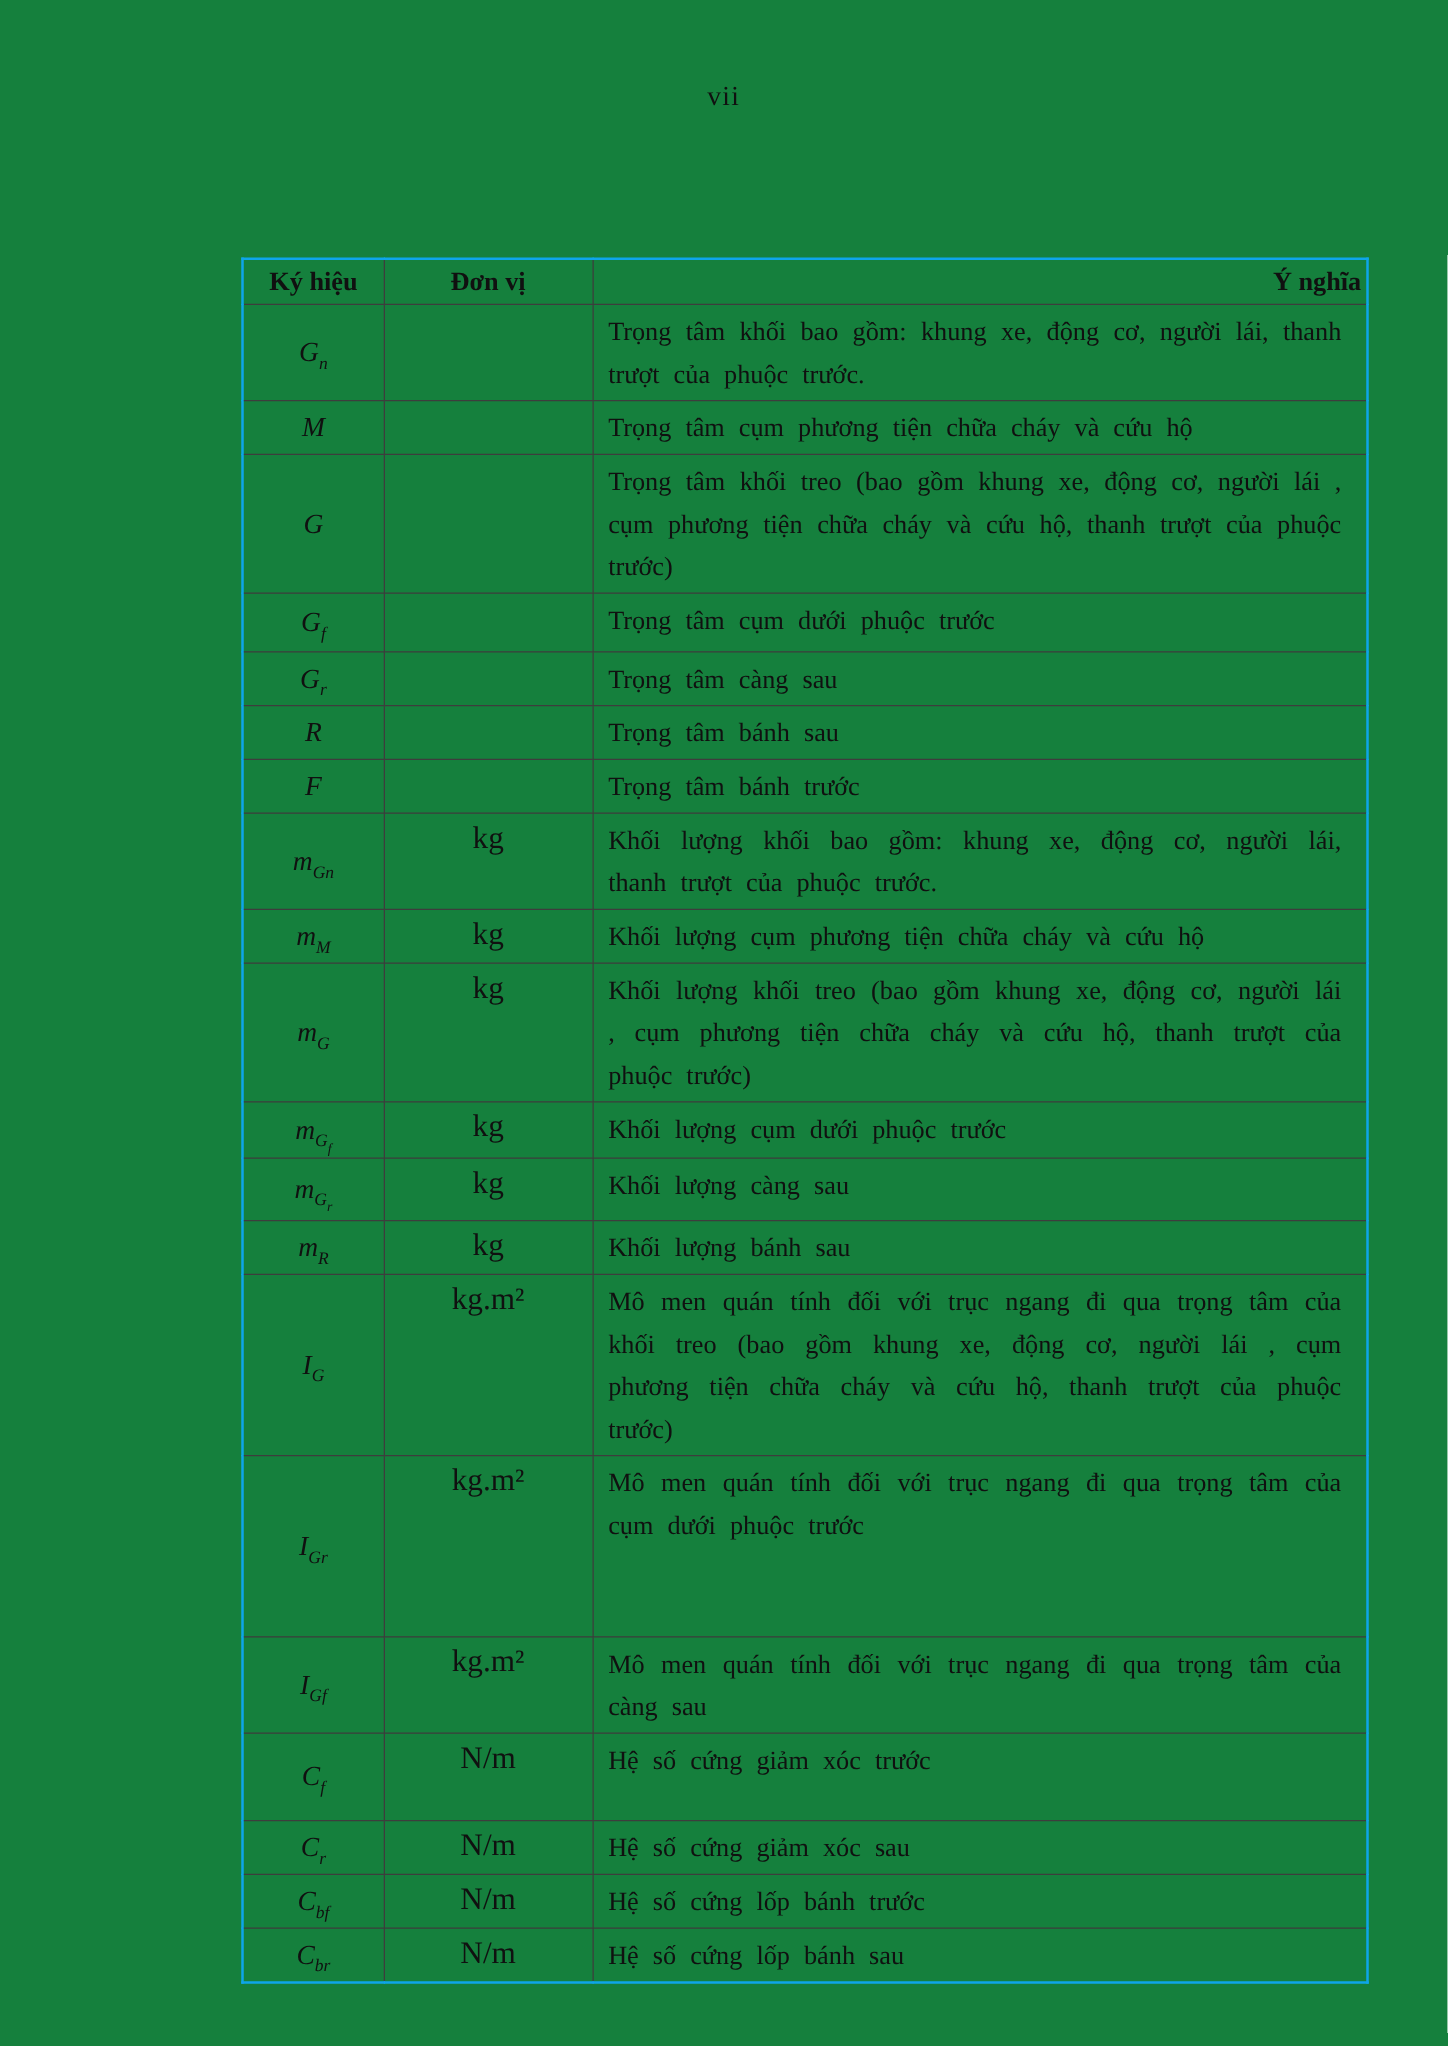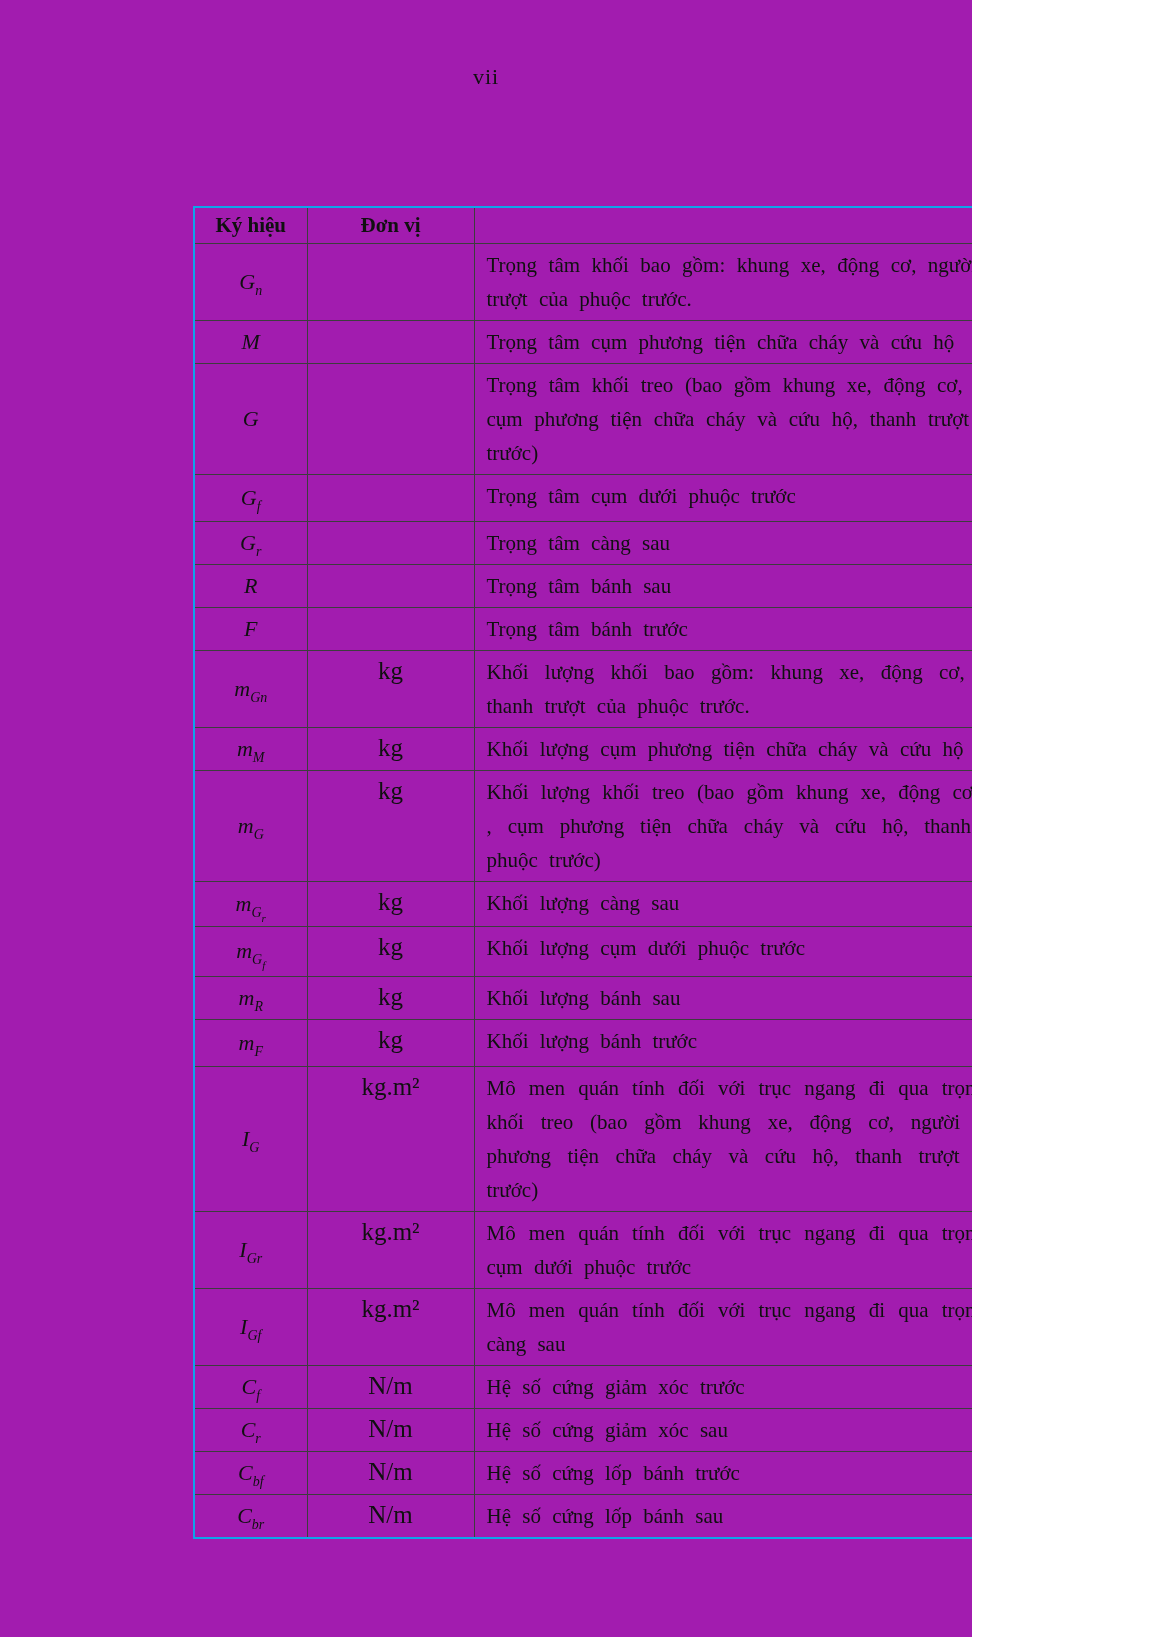--- a/index.html
+++ b/index.html
@@ -1,20 +1,20 @@
 <!DOCTYPE html>
 <html><head>
 <meta charset="utf-8">
 <style>
   html, body { margin: 0; padding: 0; background: #ffffff; }
   .page {
     position: relative;
-    width: 972px;
+    width: 1158px;
     height: 1637px;
-    background: #a21caf;
+    background: #15803d;
     font-family: "Liberation Serif", serif;
     color: #101010;
     overflow: hidden;
   }
   .page-number {
     position: absolute;
     top: 64px;
     left: 0;
     width: 100%;
     text-align: center;
@@ -177,38 +177,33 @@
       <td class="sym"><span>m</span><span class="sub">M</span><span class="subsub"></span></td>
       <td class="unit">kg</td>
       <td class="meaning">Khối lượng cụm phương tiện chữa cháy và cứu hộ</td>
     </tr>
         <tr>
       <td class="sym"><span>m</span><span class="sub">G</span><span class="subsub"></span></td>
       <td class="unit">kg</td>
       <td class="meaning">Khối lượng khối treo (bao gồm khung xe, động cơ, người lái , cụm phương tiện chữa cháy và cứu hộ, thanh trượt của phuộc trước)</td>
     </tr>
         <tr>
+      <td class="sym"><span>m</span><span class="sub">G</span><span class="subsub">f</span></td>
+      <td class="unit">kg</td>
+      <td class="meaning">Khối lượng cụm dưới phuộc trước</td>
+    </tr>
+        <tr>
       <td class="sym"><span>m</span><span class="sub">G</span><span class="subsub">r</span></td>
       <td class="unit">kg</td>
       <td class="meaning">Khối lượng càng sau</td>
     </tr>
         <tr>
-      <td class="sym"><span>m</span><span class="sub">G</span><span class="subsub">f</span></td>
-      <td class="unit">kg</td>
-      <td class="meaning">Khối lượng cụm dưới phuộc trước</td>
-    </tr>
-        <tr>
       <td class="sym"><span>m</span><span class="sub">R</span><span class="subsub"></span></td>
       <td class="unit">kg</td>
       <td class="meaning">Khối lượng bánh sau</td>
-    </tr>
-        <tr>
-      <td class="sym"><span>m</span><span class="sub">F</span><span class="subsub"></span></td>
-      <td class="unit">kg</td>
-      <td class="meaning">Khối lượng bánh trước</td>
     </tr>
         <tr>
       <td class="sym"><span>I</span><span class="sub">G</span><span class="subsub"></span></td>
       <td class="unit">kg.m²</td>
       <td class="meaning">Mô men quán tính đối với trục ngang đi qua trọng tâm  của khối treo (bao gồm khung xe, động cơ, người lái , cụm phương tiện chữa cháy và cứu hộ, thanh trượt của phuộc trước)</td>
     </tr>
         <tr>
       <td class="sym"><span>I</span><span class="sub">Gr</span><span class="subsub"></span></td>
       <td class="unit">kg.m²</td>
       <td class="meaning">Mô men quán tính đối với trục ngang đi qua trọng tâm  của cụm dưới phuộc trước</td>

